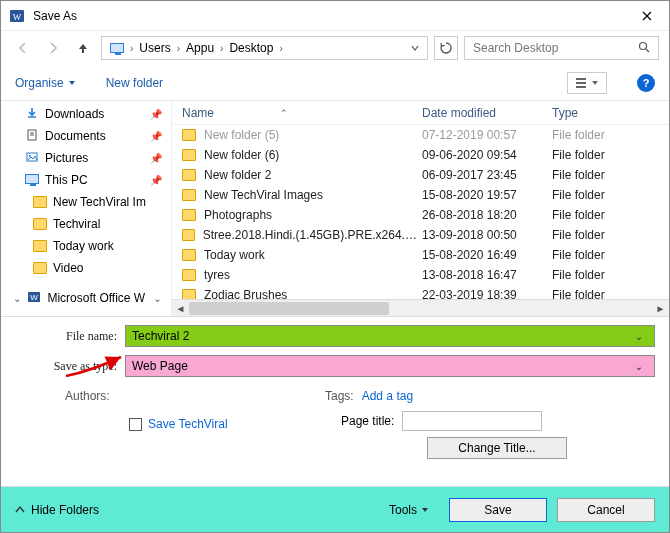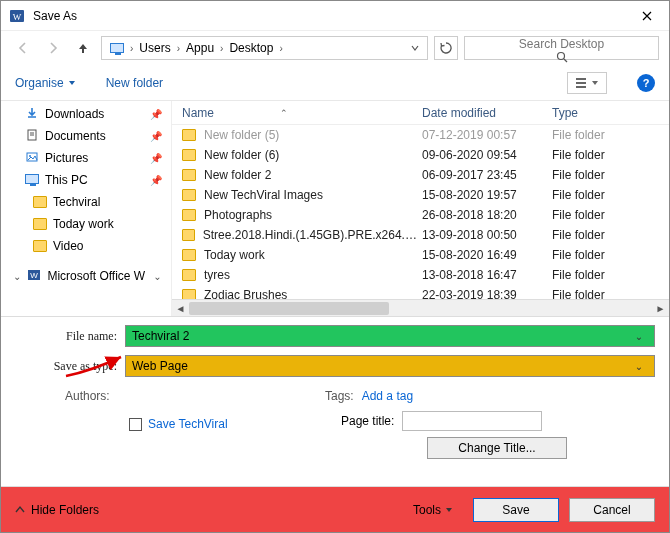--- a/index.html
+++ b/index.html
@@ -54,23 +54,22 @@
   }
   .bc-seg { display:flex; align-items:center; gap:4px; padding:0 4px; height:100%; white-space:nowrap;}
   .bc-chev { color:#555; font-size:10px; }
   .bc-dd { margin-left:auto; display:flex; align-items:center; gap:6px; padding-right:4px; }
   .refresh {
     width:24px; height:24px; border:1px solid #ccc;
     display:flex; align-items:center; justify-content:center;
   }
   .searchbox {
     width: 195px; height:24px; border:1px solid #ccc;
-    display:flex; align-items:center; padding:0 2px;
+    display:flex; align-items:center; padding:0 8px;
     color:#777;
-    flex-direction:column;
   }
   .searchbox .ph { flex:1; }
   .searchbox .sicon { color:#555; }
 
   
   .toolbar {
     height: 36px;
     display:flex;
     align-items:center;
     padding: 0 14px;
@@ -147,24 +146,24 @@
   .sep { height:1px; background:#ddd; }
 
   
   .formarea { padding: 8px 14px 0 14px; }
   .formrow {
     display:flex; align-items:center;
     margin-bottom: 8px;
   }
   .formrow .lbl { width:110px; text-align:right; padding-right:8px; color:#222;font-family:Liberation Serif, serif;}
   .formrow .field {
-    flex:1; height:22px; border:1px solid #888; background:#22c55e;
+    flex:1; height:22px; border:1px solid #888; background:#84cc16;
     display:flex; align-items:center; padding:0 6px;
   }
-  .formrow .field.select { background:#eab308;gap:31px; }
+  .formrow .field.select { background:#f9a8d4;gap:31px; }
   .formrow .dd { width:18px; text-align:center; color:#333; font-size:10px; }
 
   .metarow {
     display:flex; align-items:center; gap:10px;
     padding: 4px 14px;
   }
   .metarow .mlbl { color:#555; }
   .metarow .mlnk { color:#0a66d4; }
   .metarow .col1 { width: 240px; display:flex; gap:8px; padding-left:50px;}
   .metarow .col2 { display:flex; gap:8px; align-items:center;}
@@ -175,30 +174,30 @@
 
   .chgtitle-row { display:flex; padding:2px 14px 10px 0;}
   .chgtitle-row .sp { width:396px; }
   .chgbtn { height:22px; width:140px; border:1px solid #999; background:#eee; display:flex; align-items:center; justify-content:center;}
 
   
   .footer {
     position:absolute; left:0; right:0; bottom:0;
     height:46px;
     border-top:1px solid #ddd;
-    background:#ef4444;
+    background:#5eead4;
     display:flex; align-items:center;
     padding: 0 14px;
     gap:10px;
   }
   .footer .hidefolders { display:flex; align-items:center; gap:6px;}
   .footer .sp { flex:1; }
   .footer .tools { display:flex; align-items:center; gap:4px; margin-right:10px;}
   .footer button {
-    width:86px; height:24px;
+    width:98px; height:24px;
     border:1px solid #999; background:#eee;
     font: inherit;
   }
   .footer button.primary { border:1px solid #0a66d4; }
 
   
   .redarrow {
     position:absolute;
     left: 60px;
     top: 350px;
@@ -343,20 +342,24 @@
       <span>Pictures</span>
       <span class="pin">📌</span>
     </div>
     <div class="tree-item">
       <span><span class="monitor-ico"></span></span>
       <span>This PC</span>
       <span class="pin">📌</span>
     </div>
     <div class="tree-item sub">
       <span class="folder-ico"></span>
+      <span>New TechViral Im</span>
+    </div>
+    <div class="tree-item sub">
+      <span class="folder-ico"></span>
       <span>Techviral</span>
     </div>
     <div class="tree-item sub">
       <span class="folder-ico"></span>
       <span>Today work</span>
     </div>
     <div class="tree-item sub">
       <span class="folder-ico"></span>
       <span>Video</span>
     </div>

